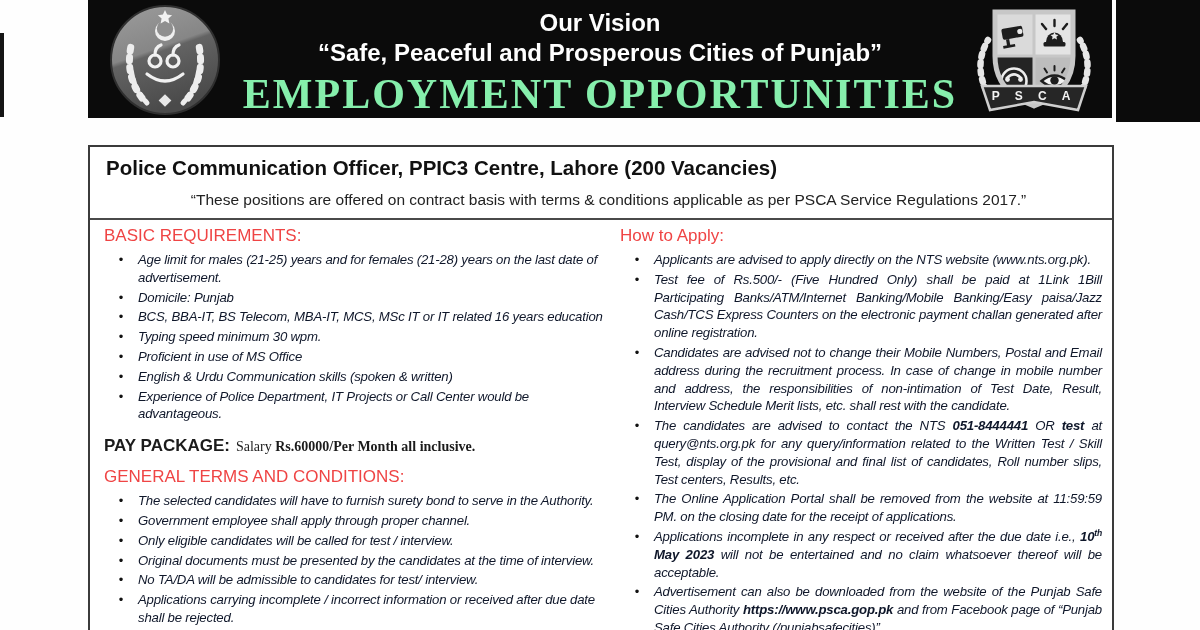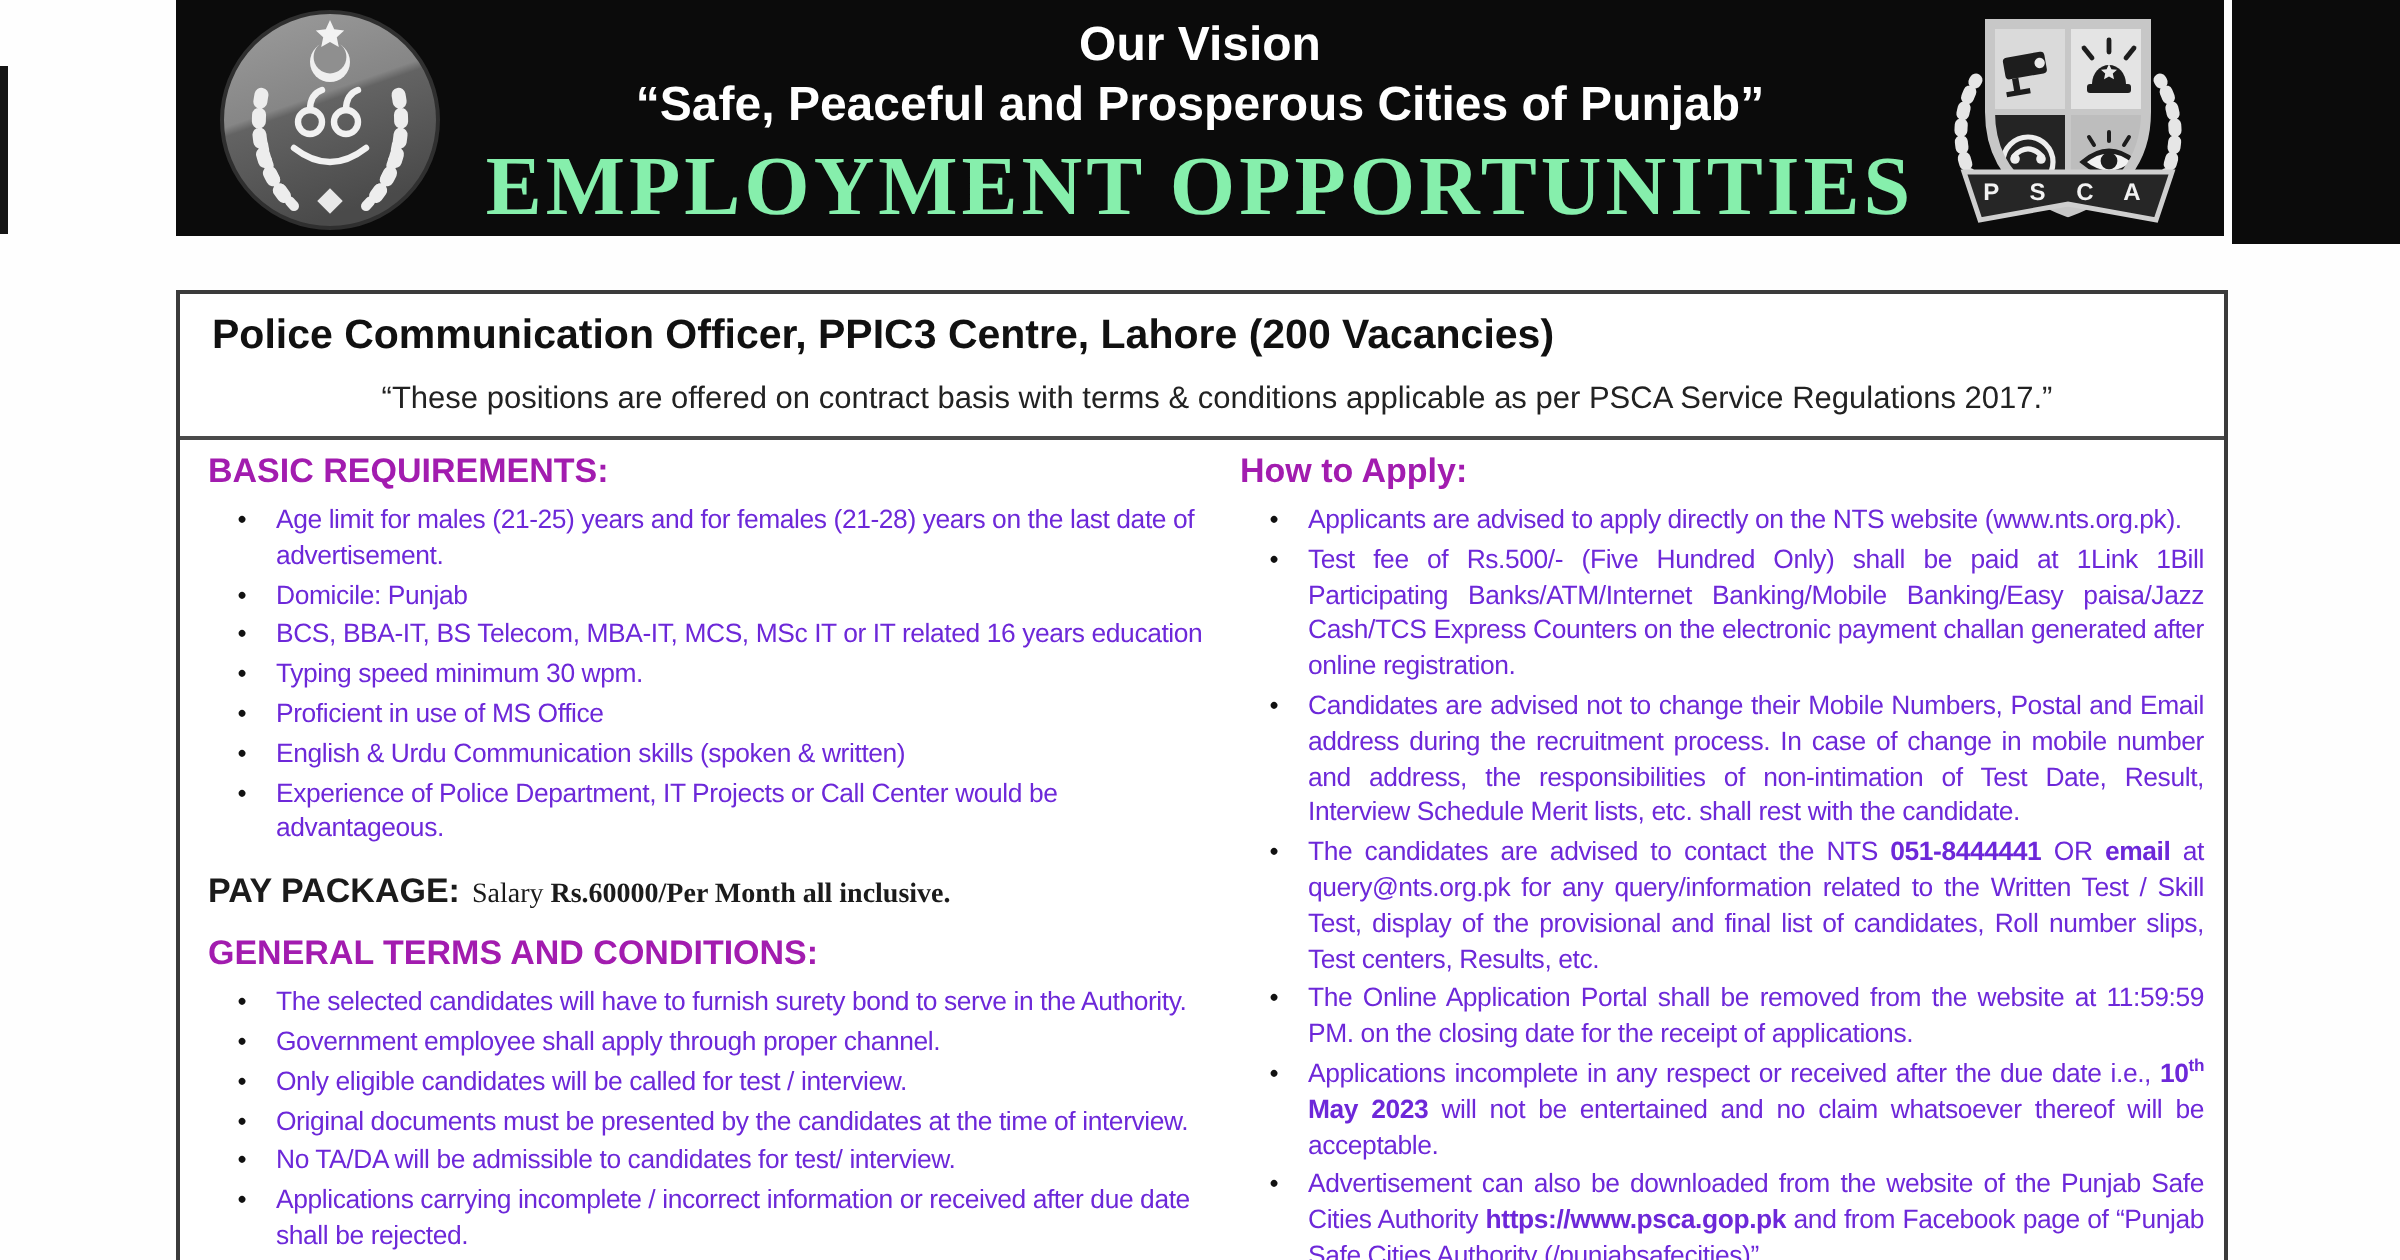--- a/index.html
+++ b/index.html
@@ -20,25 +20,25 @@
 
   
   .content-box{position:absolute;left:88px;top:145px;width:1026px;height:502px;background:#fff;
     border:2px solid #3b3b3b;border-bottom:none;box-sizing:border-box;color:#1b1b1b;}
   .job-title{margin:9px 0 0 16px;font-size:20.5px;font-weight:700;color:#111;}
   .job-subtitle{margin:11px 0 0 15px;font-size:15.5px;color:#222;text-align:center;}
   .divider{margin-top:9px;border-top:2px solid #4a4a4a;}
   .body-cols{display:flex;padding:6px 10px 0 14px;gap:16px;}
   .col-left{flex:0 0 500px;}
   .col-right{flex:1;min-width:0;}
-  .sec-heading{font-size:17px;font-weight:700;color:#a21caf;margin:0 0 5px 0;}
+  .sec-heading{font-size:17px;font-weight:400;color:#ef4444;margin:0 0 5px 0;}
   .terms-heading{margin-top:2px;}
   .bullet-item{display:flex;margin-bottom:2px;}
   .bullet{flex:0 0 34px;text-align:center;font-size:13px;line-height:17.8px;color:#111;}
-  .btext{flex:1;font-size:13.2px;line-height:17.8px;letter-spacing:-0.2px;color:#6d28d9;}
+  .btext{flex:1;font-size:13.2px;line-height:17.8px;letter-spacing:-0.2px;color:#0f172a;font-style:italic;}
   .col-right .btext{text-align:justify;}
   .b{font-weight:700;}
   sup{font-size:0.65em;line-height:0;vertical-align:super;}
   .pay-line{margin:13px 0 11px 0;}
   .pay-label{font-size:17px;font-weight:700;margin-right:6px;}
   .pay-text{font-size:14px;font-family:Liberation Serif, serif;}
 </style>
 </head>
 <body>
 
@@ -231,21 +231,21 @@
             <div class="bullet-item">
               <span class="bullet">•</span>
               <span class="btext"><span>Test fee of Rs.500/- (Five Hundred Only) shall be paid at 1Link 1Bill Participating Banks/ATM/Internet Banking/Mobile Banking/Easy paisa/Jazz Cash/TCS Express Counters on the electronic payment challan generated after online registration.</span></span>
             </div>
             <div class="bullet-item">
               <span class="bullet">•</span>
               <span class="btext"><span>Candidates are advised not to change their Mobile Numbers, Postal and Email address during the recruitment process. In case of change in mobile number and address, the responsibilities of non-intimation of Test Date, Result, Interview Schedule Merit lists, etc. shall rest with the candidate.</span></span>
             </div>
             <div class="bullet-item">
               <span class="bullet">•</span>
-              <span class="btext"><span>The candidates are advised to contact the NTS </span><span class="b">051-8444441</span><span> OR </span><span class="b">email</span><span> at query@nts.org.pk for any query/information related to the Written Test / Skill Test, display of the provisional and final list of candidates, Roll number slips, Test centers, Results, etc.</span></span>
+              <span class="btext"><span>The candidates are advised to contact the NTS </span><span class="b">051-8444441</span><span> OR </span><span class="b">test</span><span> at query@nts.org.pk for any query/information related to the Written Test / Skill Test, display of the provisional and final list of candidates, Roll number slips, Test centers, Results, etc.</span></span>
             </div>
             <div class="bullet-item">
               <span class="bullet">•</span>
               <span class="btext"><span>The Online Application Portal shall be removed from the website at 11:59:59 PM. on the closing date for the receipt of applications.</span></span>
             </div>
             <div class="bullet-item">
               <span class="bullet">•</span>
               <span class="btext"><span>Applications incomplete in any respect or received after the due date i.e., </span><span class="b">10</span><sup class="b">th</sup><span class="b"> May 2023</span><span> will not be entertained and no claim whatsoever thereof will be acceptable.</span></span>
             </div>
             <div class="bullet-item">

